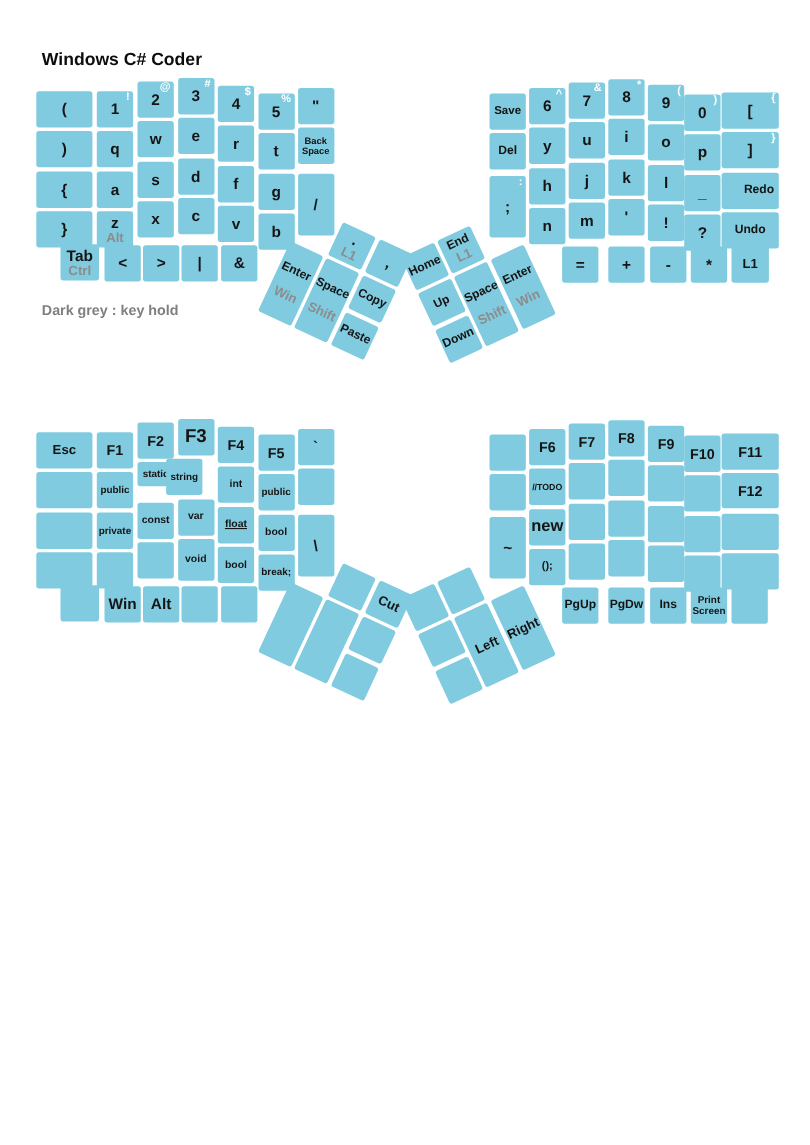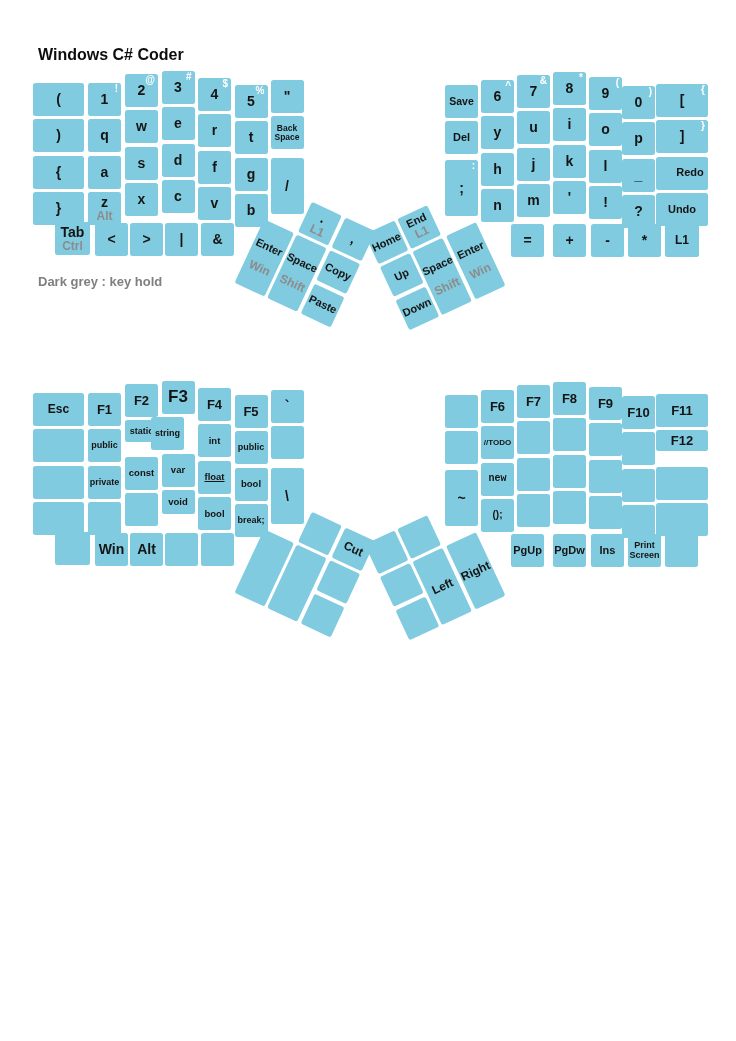--- a/index.html
+++ b/index.html
@@ -310,21 +310,21 @@
       <div class="key" style="left: 125px; top: 493.2px; width: 33px; height: 33px;"></div>
       <div class="key" style="left: 161.5px; top: 381px; width: 33px; height: 33px;">
         <span class="klabel" style="font-size: 17px;">F3</span>
       </div>
       <div class="key" style="left: 151px; top: 417.4px; width: 33px; height: 33px;">
         <span class="klabel" style="font-size: 9px;">string</span>
       </div>
       <div class="key" style="left: 161.5px; top: 453.8px; width: 33px; height: 33px;">
         <span class="klabel" style="font-size: 9.5px;">var</span>
       </div>
-      <div class="key" style="left: 161.5px; top: 490.2px; width: 33px; height: 24px;">
+      <div class="key" style="left: 161.5px; top: 490.2px; width: 33px; height: 38px;">
         <span class="klabel" style="font-size: 9.5px;">void</span>
       </div>
       <div class="key" style="left: 198px; top: 388px; width: 33px; height: 33px;">
         <span class="klabel" style="font-size: 13px;">F4</span>
       </div>
       <div class="key" style="left: 198px; top: 424.4px; width: 33px; height: 33px;">
         <span class="klabel" style="font-size: 9.5px;">int</span>
       </div>
       <div class="key" style="left: 198px; top: 460.8px; width: 33px; height: 33px;">
         <span class="klabel" style="font-size: 9.5px; text-decoration: underline;">float</span>
@@ -365,21 +365,21 @@
       <div class="key tall2u" style="left: 445px; top: 470px; width: 33px; height: 56px;">
         <span class="klabel" style="font-size: 14px;">~</span>
       </div>
       <div class="key" style="left: 481px; top: 390px; width: 33px; height: 33px;">
         <span class="klabel" style="font-size: 13px;">F6</span>
       </div>
       <div class="key" style="left: 481px; top: 426.4px; width: 33px; height: 33px;">
         <span class="klabel" style="font-size: 8px;">//TODO</span>
       </div>
       <div class="key" style="left: 481px; top: 462.8px; width: 33px; height: 33px;">
-        <span class="klabel" style="font-size: 10px; font-family: Liberation Mono, monospace;">new</span>
+        <span class="klabel" style="font-size: 15px;">new</span>
       </div>
       <div class="key" style="left: 481px; top: 499.2px; width: 33px; height: 33px;">
         <span class="klabel" style="font-size: 10px;">();</span>
       </div>
       <div class="key" style="left: 517px; top: 385px; width: 33px; height: 33px;">
         <span class="klabel" style="font-size: 13px;">F7</span>
       </div>
       <div class="key" style="left: 517px; top: 421.4px; width: 33px; height: 33px;"></div>
       <div class="key" style="left: 517px; top: 457.8px; width: 33px; height: 33px;"></div>
       <div class="key" style="left: 517px; top: 494.2px; width: 33px; height: 33px;"></div>
@@ -397,21 +397,21 @@
       <div class="key" style="left: 589px; top: 496.2px; width: 33px; height: 33px;"></div>
       <div class="key" style="left: 622px; top: 396px; width: 33px; height: 33px;">
         <span class="klabel" style="font-size: 13px;">F10</span>
       </div>
       <div class="key" style="left: 622px; top: 432.4px; width: 33px; height: 33px;"></div>
       <div class="key" style="left: 622px; top: 468.8px; width: 33px; height: 33px;"></div>
       <div class="key" style="left: 622px; top: 505.2px; width: 33px; height: 33px;"></div>
       <div class="key" style="left: 656px; top: 394px; width: 52px; height: 33px;">
         <span class="klabel" style="font-size: 13px;">F11</span>
       </div>
-      <div class="key" style="left: 656px; top: 430.4px; width: 52px; height: 21px;">
+      <div class="key" style="left: 656px; top: 430.4px; width: 52px; height: 32px;">
         <span class="klabel" style="font-size: 13px;">F12</span>
       </div>
       <div class="key" style="left: 656px; top: 466.8px; width: 52px; height: 33px;"></div>
       <div class="key" style="left: 656px; top: 503.2px; width: 52px; height: 33px;"></div>
       <div class="key" style="left: 511px; top: 534px; width: 33px; height: 33px;">
         <span class="klabel" style="font-size: 11px;">PgUp</span>
       </div>
       <div class="key" style="left: 553px; top: 534px; width: 33px; height: 33px;">
         <span class="klabel" style="font-size: 11px;">PgDw</span>
       </div>

